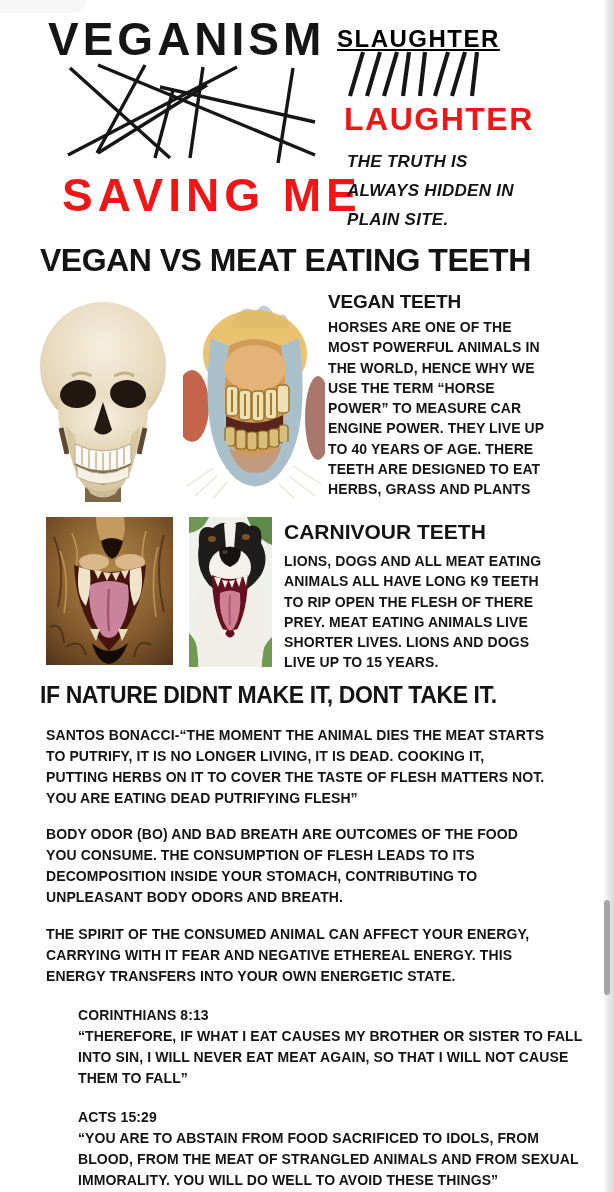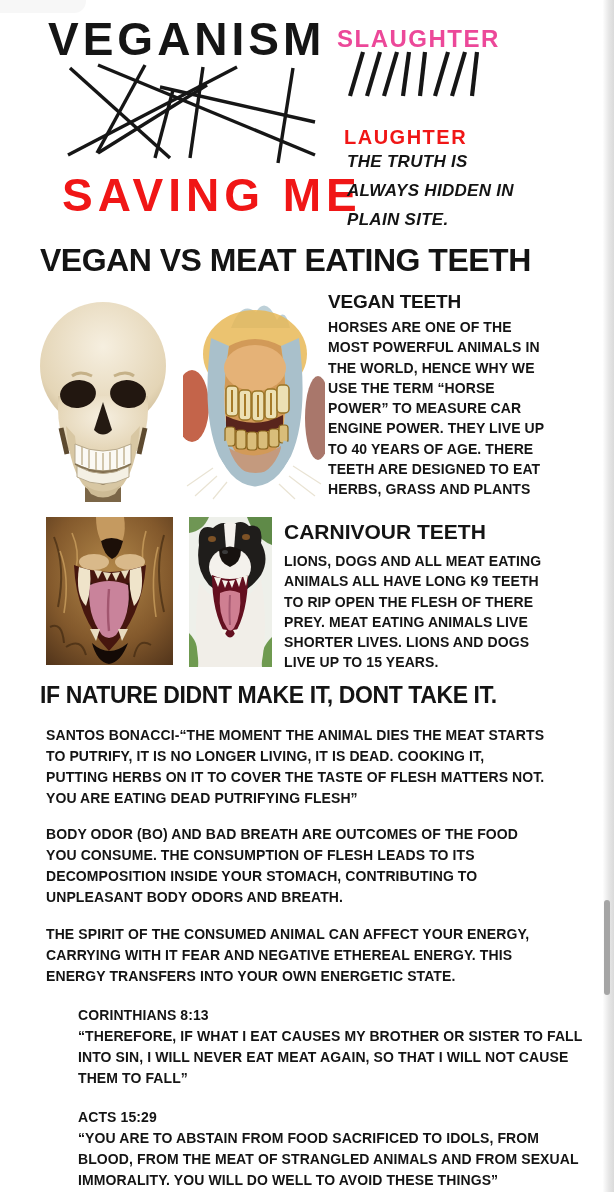--- a/index.html
+++ b/index.html
@@ -6,23 +6,23 @@
   .page{
     position:relative;width:614px;height:1192px;background:#ffffff;overflow:hidden;
     font-family:"Liberation Sans","DejaVu Sans",sans-serif;color:#141414;
   }
   .abs{position:absolute;}
   .pre{white-space:pre;}
   .corner-tab{left:0;top:0;width:86px;height:13px;background:#f7f7f7;border-radius:0 0 12px 0;}
   .veganism{left:48px;top:16px;font-size:46px;font-weight:700;letter-spacing:4px;line-height:1;color:#151515;}
   .scribble{left:55px;top:58px;}
   .saving-me{left:46px;top:172px;font-size:46px;font-weight:700;letter-spacing:5px;line-height:1;color:#f01616;margin-left:16px;}
-  .slaughter{left:337px;top:27px;font-size:24px;font-weight:700;letter-spacing:1.5px;line-height:1;color:#ec4899;}
+  .slaughter{left:337px;top:27px;font-size:24px;font-weight:700;letter-spacing:1.5px;line-height:1;color:#000000;text-decoration:underline;}
   .slashes{left:346px;top:50px;}
-  .laughter{left:344px;top:103px;font-size:20px;font-weight:700;letter-spacing:1.5px;line-height:1;color:#f01616;margin-top:24px;}
+  .laughter{left:344px;top:103px;font-size:32px;font-weight:700;letter-spacing:1.5px;line-height:1;color:#f01616;}
   .truth{left:347px;top:147px;font-size:17px;font-weight:700;line-height:29px;letter-spacing:0.3px;font-style:italic;}
   .section-title{left:40px;top:244px;font-size:32px;font-weight:700;letter-spacing:-0.5px;line-height:1;}
   .skull-img{left:28px;top:288px;}
   .horse-img{left:183px;top:296px;}
   .vegan-heading{left:328px;top:292px;font-size:19px;font-weight:700;letter-spacing:-0.2px;line-height:1;}
   .vegan-body{left:328px;top:317px;font-size:14px;font-weight:700;line-height:20.3px;letter-spacing:0.1px;}
   .lion-img{left:46px;top:517px;}
   .dog-img{left:189px;top:517px;}
   .carn-heading{left:284px;top:521px;font-size:21px;font-weight:700;line-height:1;}
   .carn-body{left:284px;top:551px;font-size:14px;font-weight:700;line-height:20.3px;letter-spacing:0.1px;}

